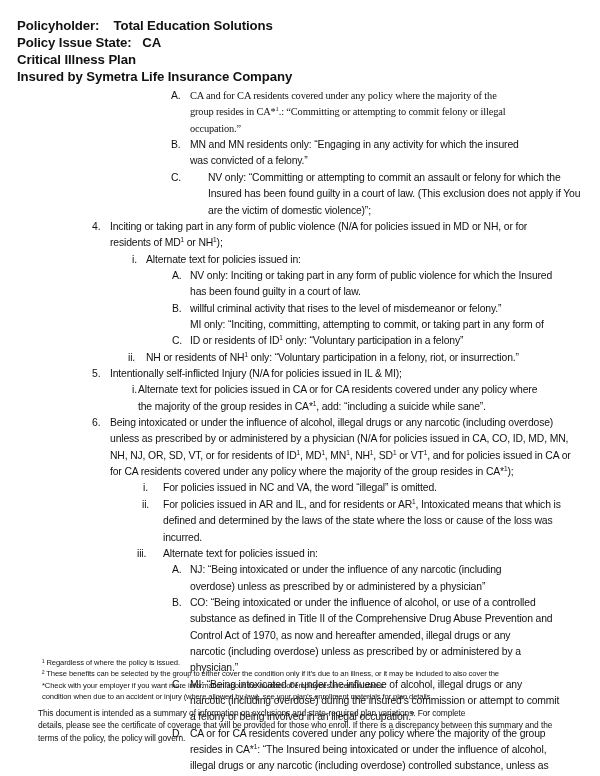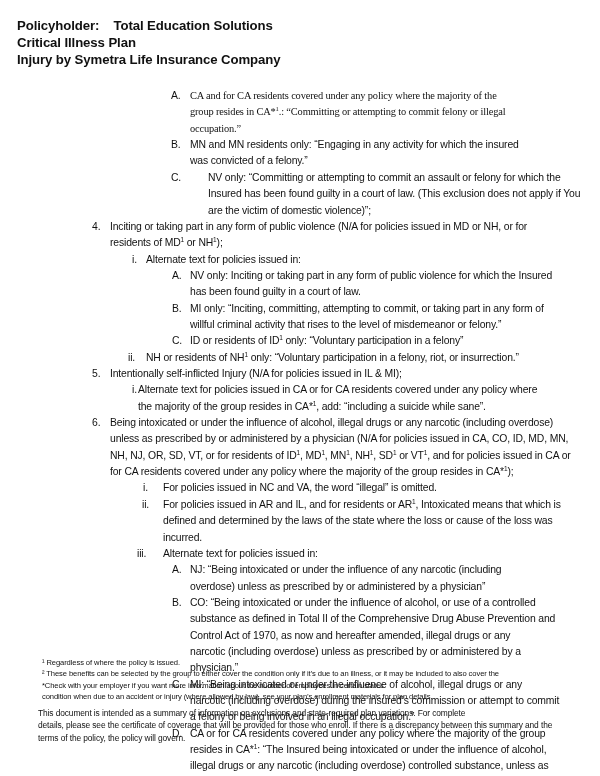--- a/index.html
+++ b/index.html
@@ -21,22 +21,23 @@
   .fn { position: absolute; left: 42px; font-size: 7.6px; line-height: 11.3px; letter-spacing: -0.1px; }
   .fn div { white-space: nowrap; }
   .disc { position: absolute; left: 38px; top: 707px; font-size: 8.4px; line-height: 12.4px; letter-spacing: -0.1px; }
   .disc div { white-space: nowrap; }
 </style>
 </head>
 <body>
 
 <div class="header">
   <div class="hl"><span>Policyholder:</span>    <span>Total Education Solutions</span></div>
+  <div class="hl"><span>Policy Issue State:</span>   <span>CA</span></div>
   <div class="hl">Critical Illness Plan</div>
-  <div class="hl">Injury by Symetra Life Insurance Company</div>
+  <div class="hl">Insured by Symetra Life Insurance Company</div>
 </div>
 
 <div id="content" class="body-text">
     <div class="row" style="top: 88px; left: 0px;">
       <span class="mk" style="left: 171px;">A.</span>
       <div class="tx" style="left: 190px; font-family: Liberation Serif, serif;">
         <div>CA and for CA residents covered under any policy where the majority of the</div>
         <div>group resides in CA*<sup>1</sup>.: “Committing or attempting to commit felony or illegal</div>
         <div>occupation.”</div>
       </div>
@@ -72,22 +73,22 @@
     <div class="row" style="top: 267.85px; left: 0px;">
       <span class="mk" style="left: 172px;">A.</span>
       <div class="tx" style="left: 190px;">
         <div>NV only: Inciting or taking part in any form of public violence for which the Insured</div>
         <div>has been found guilty in a court of law.</div>
       </div>
     </div>
     <div class="row" style="top: 300.55px; left: 0px;">
       <span class="mk" style="left: 172px;">B.</span>
       <div class="tx" style="left: 190px;">
+        <div>willful criminal activity that rises to the level of misdemeanor or felony.”</div>
         <div>MI only: “Inciting, committing, attempting to commit, or taking part in any form of</div>
-        <div>willful criminal activity that rises to the level of misdemeanor or felony.”</div>
       </div>
     </div>
     <div class="row" style="top: 333.25px; left: 0px;">
       <span class="mk" style="left: 172px;">C.</span>
       <div class="tx" style="left: 190px;">
         <div>ID or residents of ID<sup>1</sup> only: “Voluntary participation in a felony”</div>
       </div>
     </div>
     <div class="row" style="top: 349.6px; left: 0px;">
       <span class="mk" style="left: 128px;">ii.</span>
@@ -141,21 +142,21 @@
       <span class="mk" style="left: 172px;">A.</span>
       <div class="tx" style="left: 190px;">
         <div>NJ: “Being intoxicated or under the influence of any narcotic (including</div>
         <div>overdose) unless as prescribed by or administered by a physician”</div>
       </div>
     </div>
     <div class="row" style="top: 594.85px; left: 0px;">
       <span class="mk" style="left: 172px;">B.</span>
       <div class="tx" style="left: 190px;">
         <div>CO: “Being intoxicated or under the influence of alcohol, or use of a controlled</div>
-        <div>substance as defined in Total II of the Comprehensive Drug Abuse Prevention and</div>
+        <div>substance as defined in Title II of the Comprehensive Drug Abuse Prevention and</div>
         <div>Control Act of 1970, as now and hereafter amended, illegal drugs or any</div>
         <div>narcotic (including overdose) unless as prescribed by or administered by a</div>
         <div>physician.”</div>
       </div>
     </div>
     <div class="row" style="top: 676.6px; left: 0px;">
       <span class="mk" style="left: 172px;">C.</span>
       <div class="tx" style="left: 190px;">
         <div>MI: “Being intoxicated or under the influence of alcohol, illegal drugs or any</div>
         <div>narcotic (including overdose) during the insured’s commission or attempt to commit</div>

